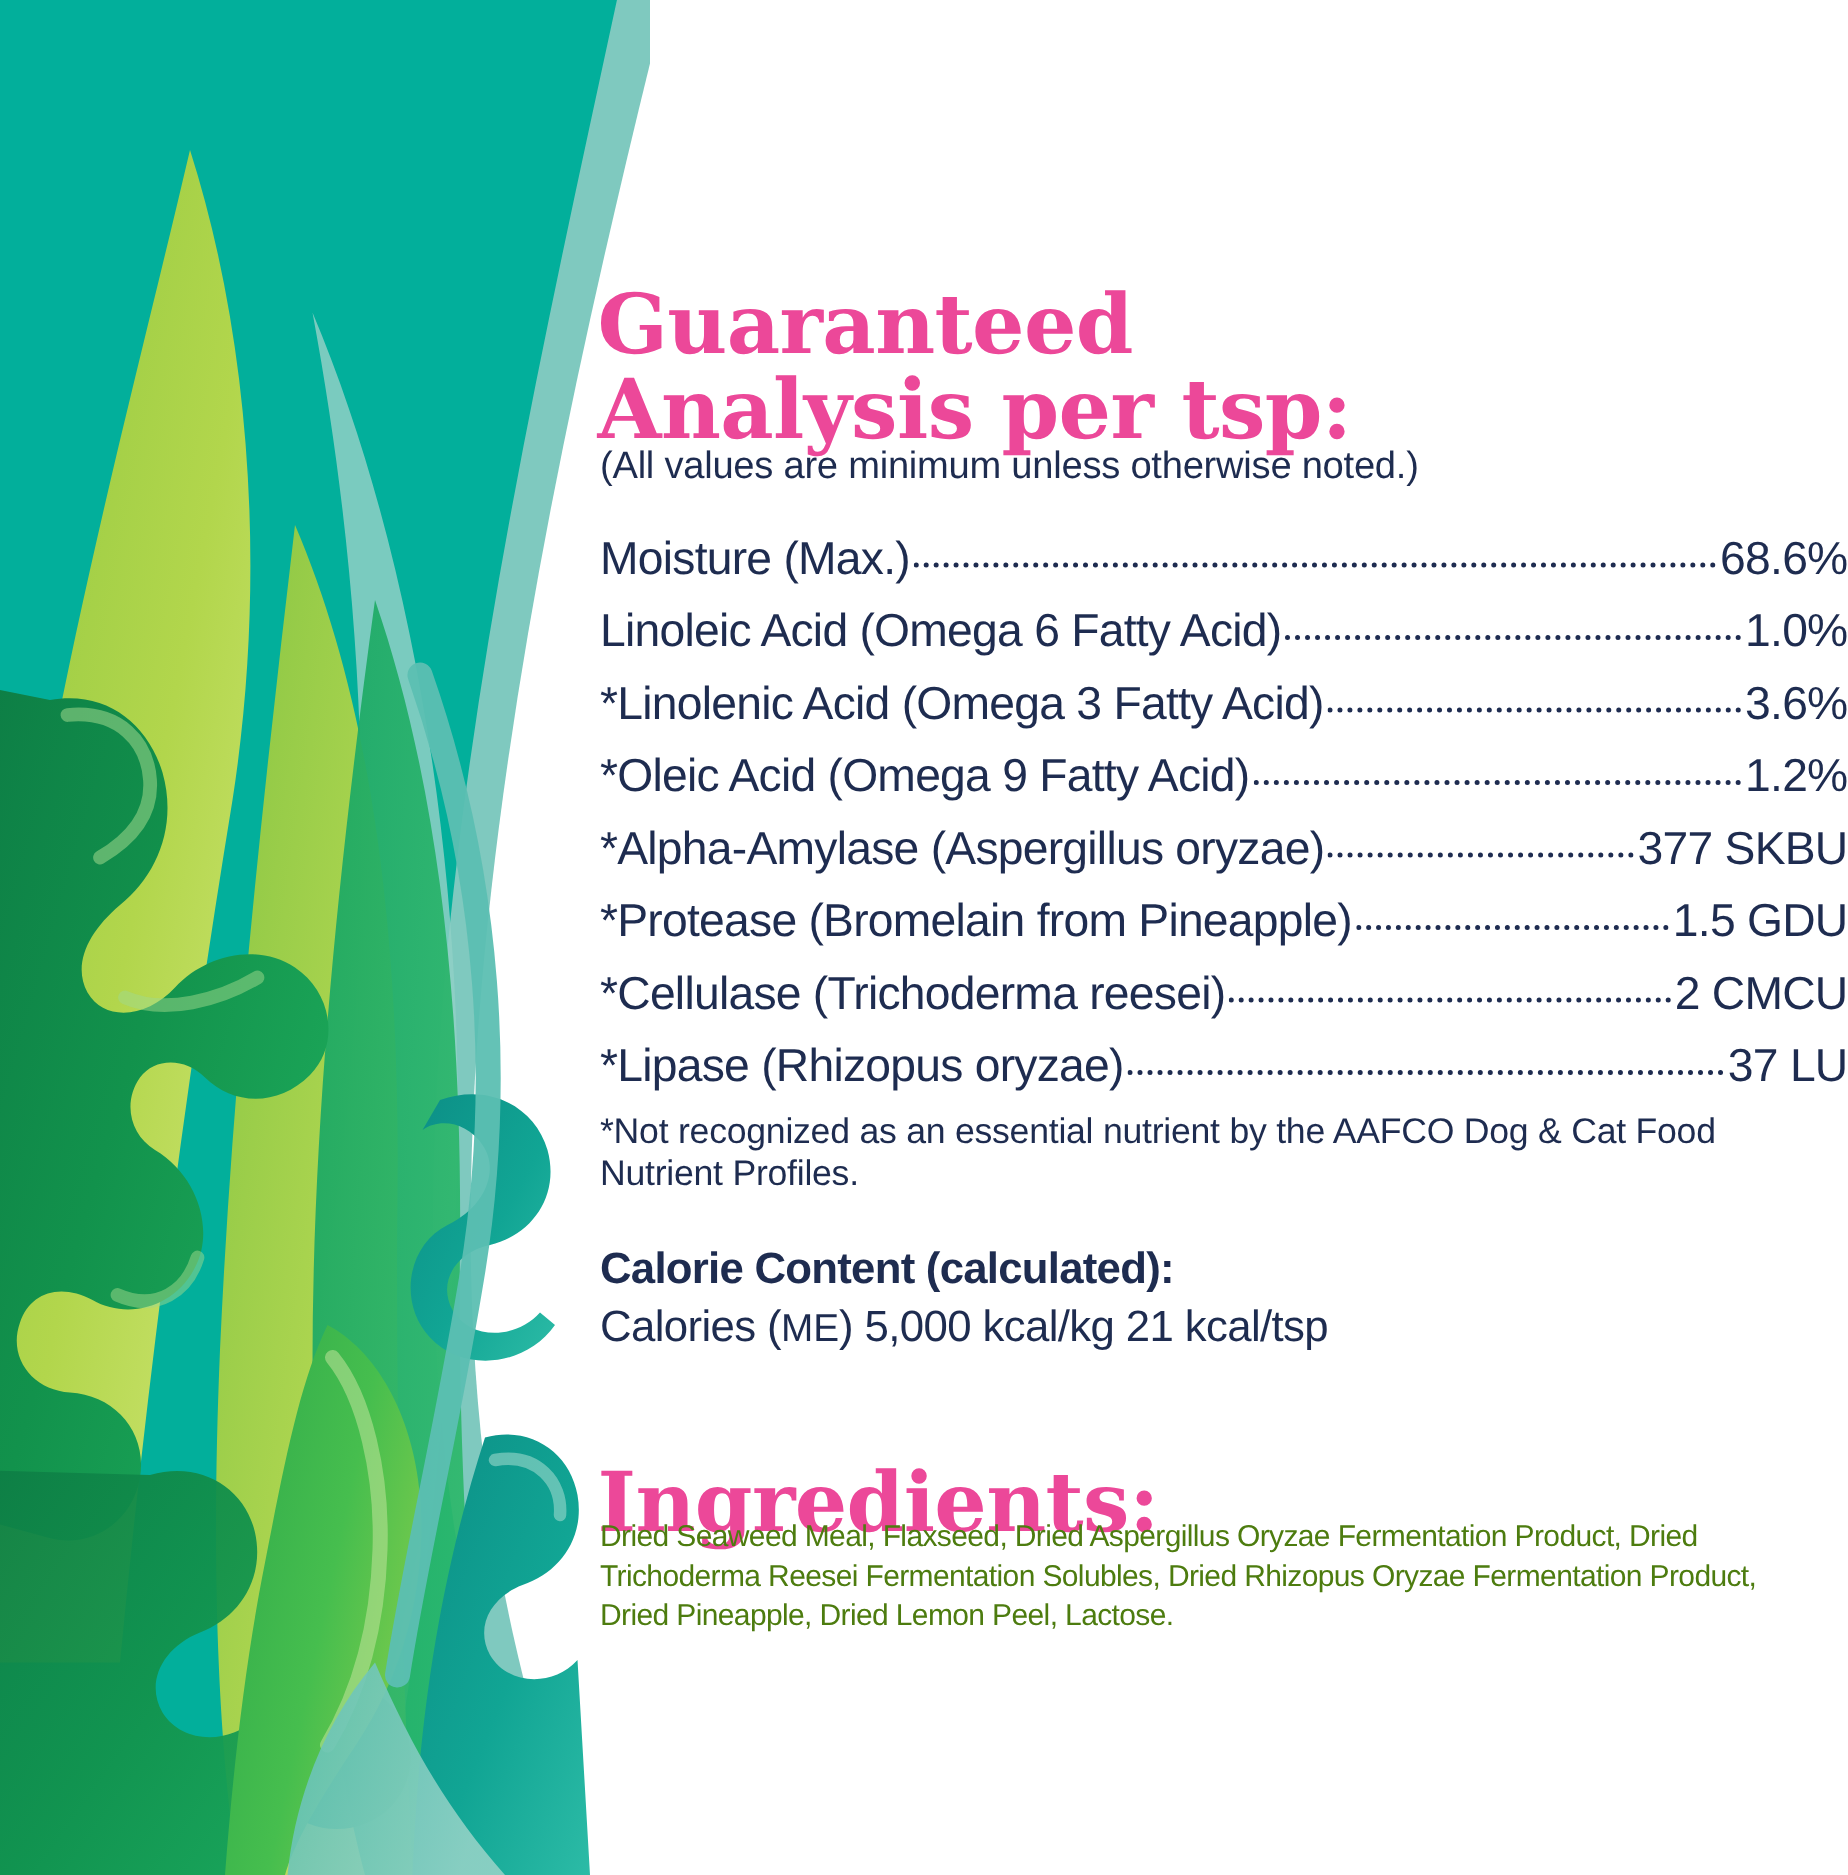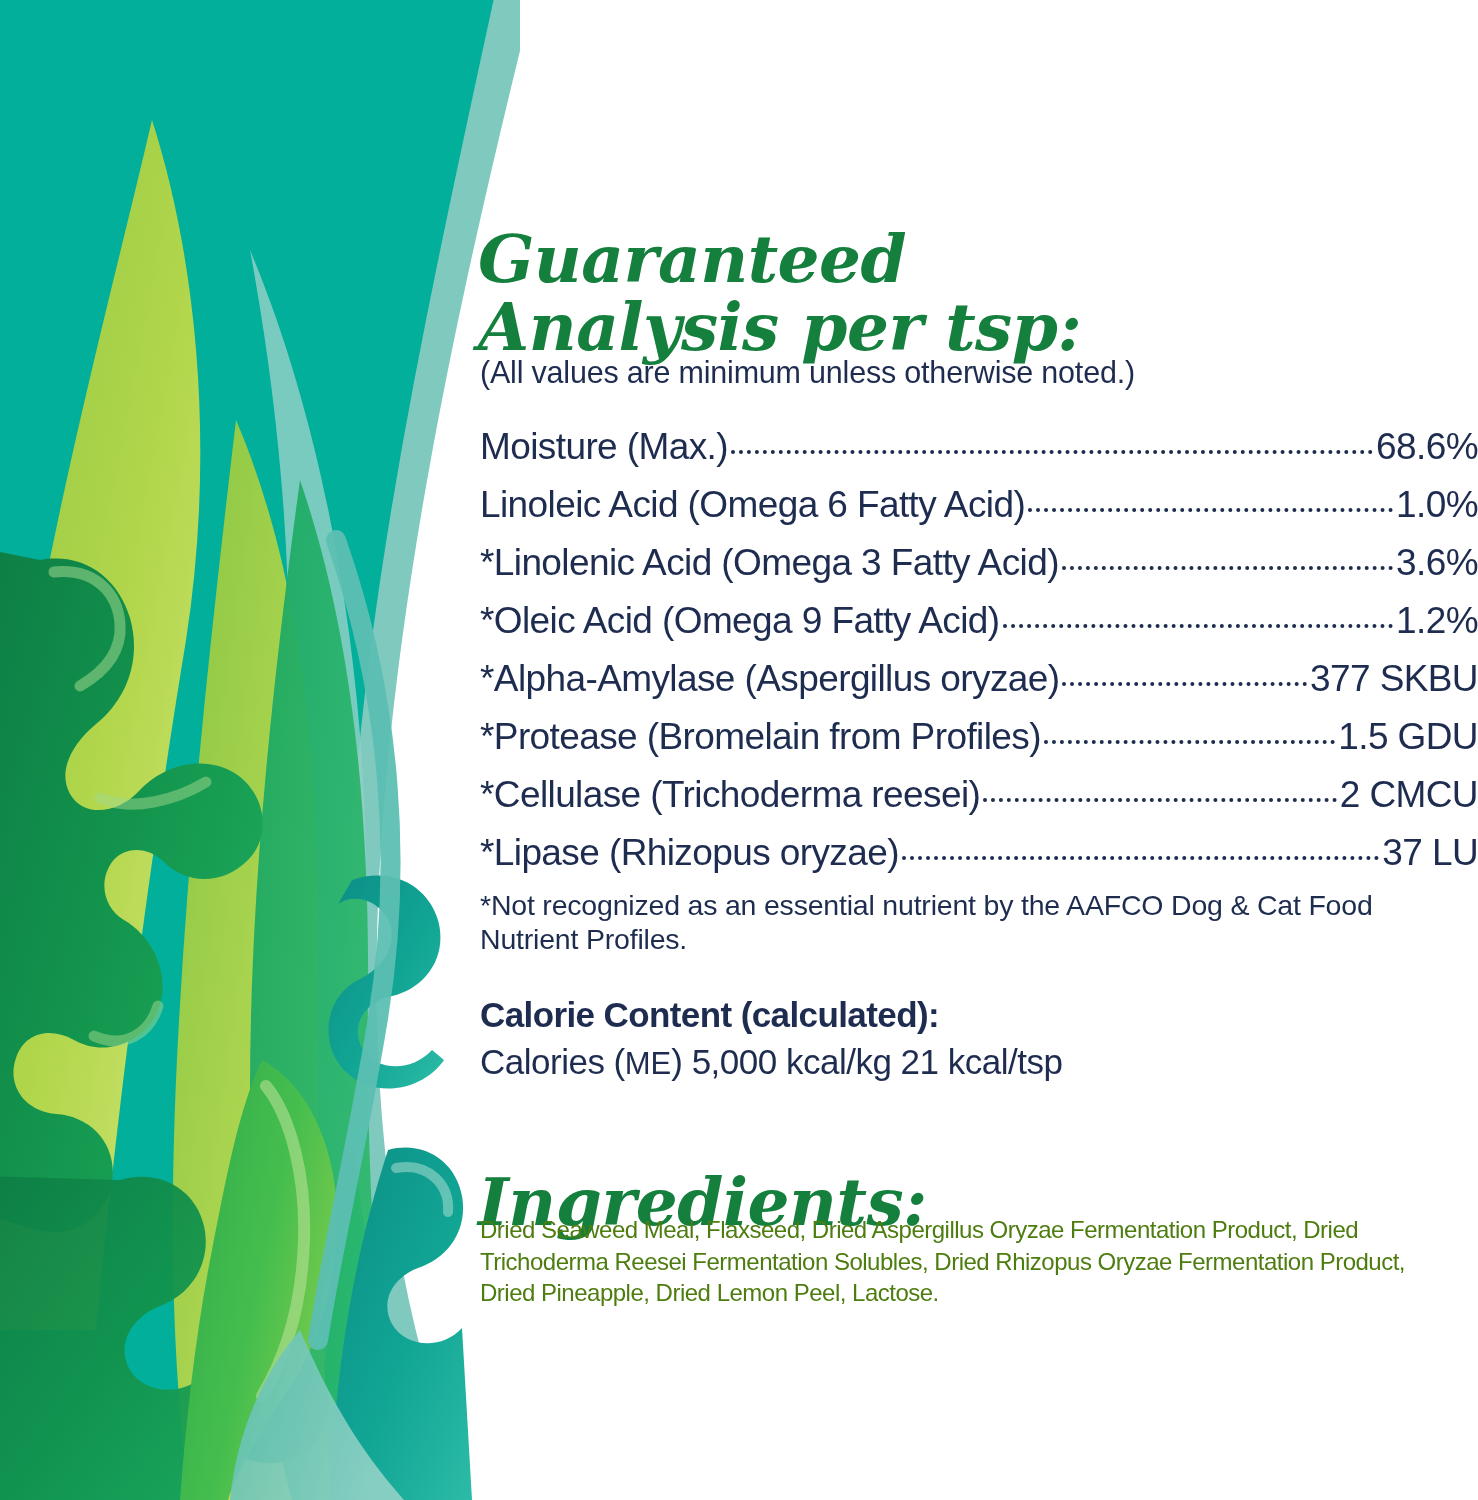--- a/index.html
+++ b/index.html
@@ -29,25 +29,24 @@
   
   #content {
     position: absolute;
     left: 478px;
     top: 0;
     width: 1000px;
     height: 1500px;
   }
 
   .h-serif {
-    color: #15803d;
+    color: #ec4899;
     font-family: "DejaVu Serif", "Liberation Serif", serif;
     font-weight: bold;
     letter-spacing: -0.5px;
-    font-style: italic;
   }
 
   #ga-title {
     position: absolute;
     left: 0;
     top: 182px;
     width: 960px;
     font-size: 66px;
     line-height: 1.02;
   }
@@ -314,21 +313,21 @@
           <span class="lbl">*Oleic Acid (Omega 9 Fatty Acid)</span>
           <span class="leader"></span>
           <span class="val">1.2%</span>
         </div>
         <div class="row">
           <span class="lbl">*Alpha-Amylase (Aspergillus oryzae)</span>
           <span class="leader"></span>
           <span class="val">377 SKBU</span>
         </div>
         <div class="row">
-          <span class="lbl">*Protease (Bromelain from Profiles)</span>
+          <span class="lbl">*Protease (Bromelain from Pineapple)</span>
           <span class="leader"></span>
           <span class="val">1.5 GDU</span>
         </div>
         <div class="row">
           <span class="lbl">*Cellulase (Trichoderma reesei)</span>
           <span class="leader"></span>
           <span class="val">2 CMCU</span>
         </div>
         <div class="row">
           <span class="lbl">*Lipase (Rhizopus oryzae)</span>

